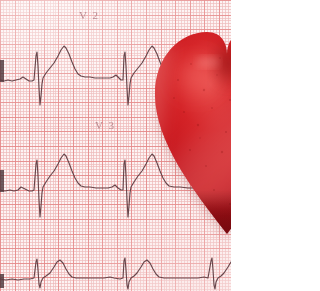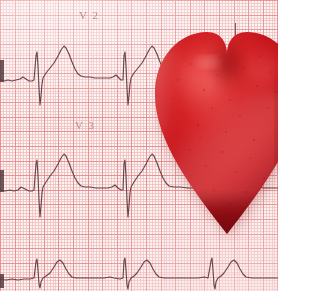--- a/index.html
+++ b/index.html
@@ -1,19 +1,19 @@
 <!DOCTYPE html>
 <html><head>
 <meta charset="utf-8">
 <title>ECG with Heart</title>
 <style>
   html,body{margin:0;padding:0;background:#fff;}
   #stage{
     position:relative;
-    width:278px;height:291px;
+    width:231px;height:291px;
     overflow:hidden;
     font-family:"Liberation Serif", serif;
     background:#fdf4f4;
   }
   
   #paper{
     position:absolute;inset:0;
     background-color:#fdf3f3;
     background-image:
       
@@ -66,21 +66,21 @@
   .lead-label{
     position:absolute;
     font-family:"Liberation Serif", serif;
     font-size:11px;
     letter-spacing:1.5px;
     color:#b07b82;
     opacity:.85;
     white-space:nowrap;
   }
   #label-v2{left:79px;top:9px;}
-  #label-v3{left:75px;top:119px;}
+  #label-v3{left:95px;top:119px;}
 
   
   #top-tick{
     position:absolute;left:235px;top:23px;
     width:1px;height:17px;background:#4a3338;opacity:.75;
   }
   
   #heart-wrap{
     position:absolute;
     left:152px;top:14px;

